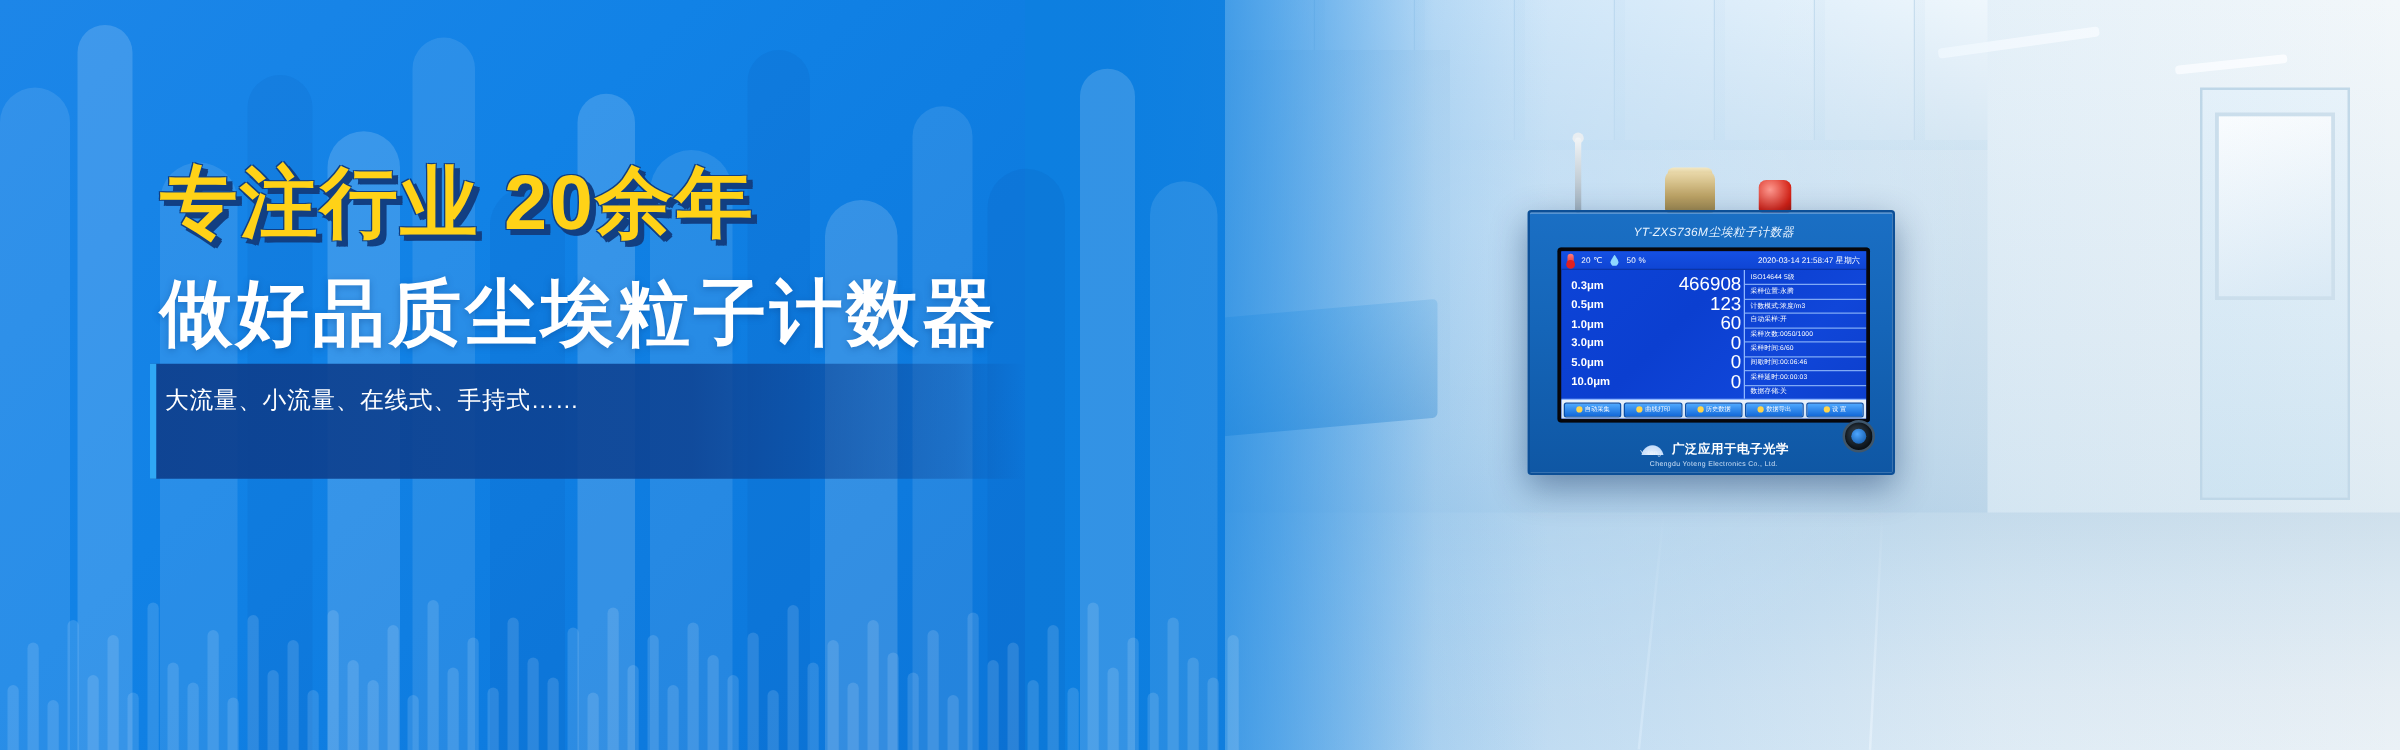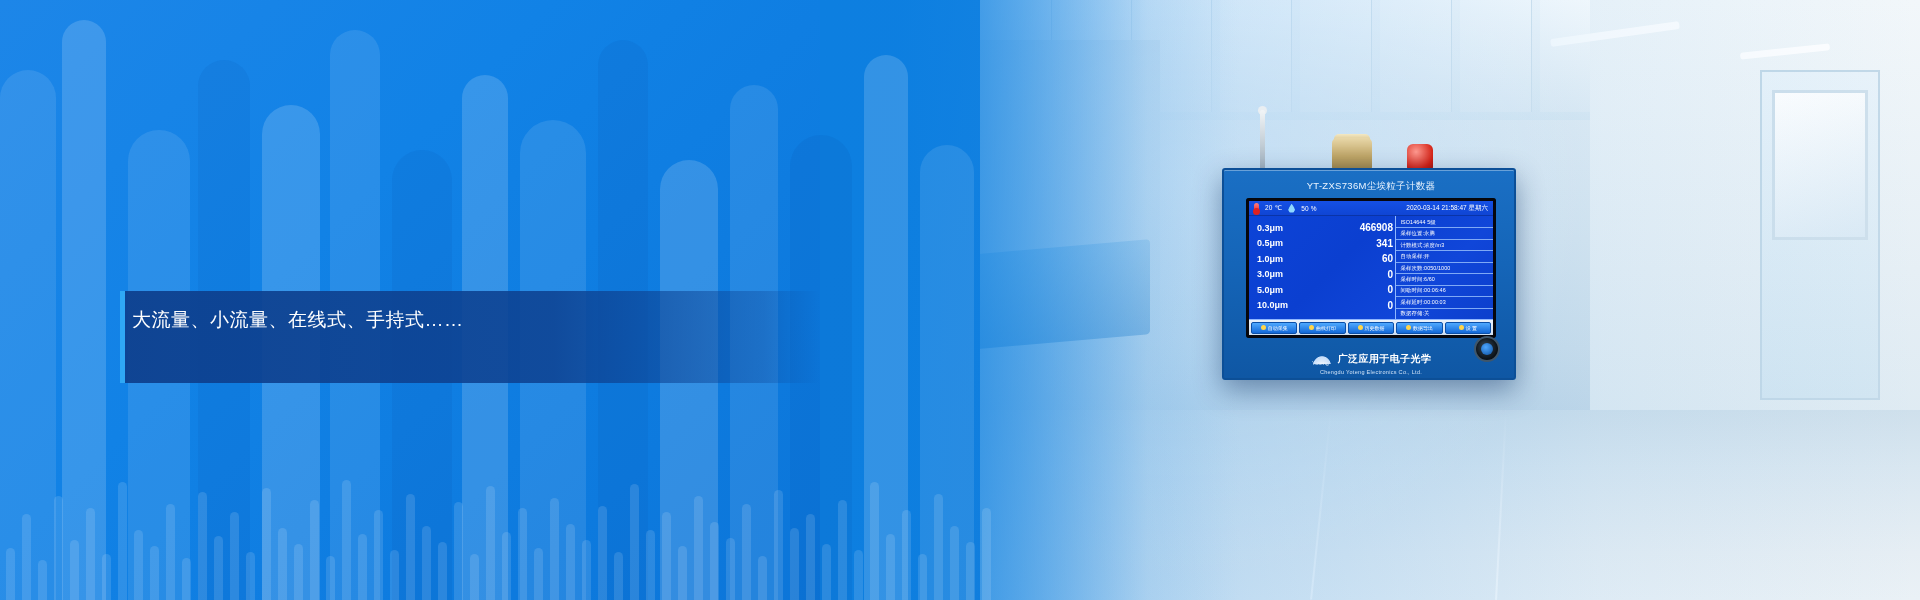--- a/index.html
+++ b/index.html
@@ -161,21 +161,21 @@
   }
   .devBody {
     position:absolute; left:0; top:0; width:294px; height:212px;
     background:linear-gradient(180deg,#1a6fc4 0%,#1565b8 45%,#0f57a4 100%);
     border:2px solid #0c4f97;
     border-radius:3px;
     box-shadow:0 10px 28px rgba(4,40,90,.45), inset 0 1px 0 rgba(255,255,255,.35);
   }
   .devModel {
     position:absolute; left:0; top:10px; width:294px; text-align:center;
-    color:#eaf4ff; font-size:9.5px; letter-spacing:.3px;
+    color:#eaf4ff; font-size:9.5px; letter-spacing:.3px;font-style:italic;
   }
   .screenFrame {
     position:absolute; left:22px; top:28px; width:250px; height:140px;
     background:#0a0a12; border-radius:3px; padding:3px;
     box-shadow:inset 0 0 6px rgba(0,0,0,.9);
   }
   .screen {
     position:relative; width:100%; height:100%;
     background:linear-gradient(135deg,#0d44d8 0%,#0b3fd0 40%,#1046d9 70%,#0c3ecb 100%);
     overflow:hidden;
@@ -204,21 +204,21 @@
   .scStatus .txt { color:#ffffff; font-size:6.5px; letter-spacing:.2px; }
   .scStatus .date { margin-left:auto; color:#ffffff; font-size:6.5px; }
 
   .scBody { position:absolute; left:0; top:15px; right:0; bottom:16px; display:flex; }
   .scLeft { width:150px; position:relative; padding:4px 0 0 8px; }
   .pRow {
     display:flex; align-items:center; height:15.5px;
     color:#ffffff;
   }
   .pRow .sz { font-size:9px; font-weight:bold; width:58px; }
-  .pRow .val { font-size:10px; font-weight:bold; width:78px; text-align:right; }
+  .pRow .val { font-size:15px; font-weight:normal; width:78px; text-align:right; }
 
   .scRight {
     width:100px; border-left:1px solid #8fb6ff; padding:1px 0 0 0;
     display:flex; flex-direction:column;
   }
   .sRow {
     color:#ffffff; font-size:5.4px; letter-spacing:.1px;
     border-bottom:1px solid #7fa9f6;
     padding:1.2px 0 1.2px 4px; line-height:1.25;
     flex:1; display:flex; align-items:center;
@@ -381,20 +381,22 @@
     <div class="tick" style="left:886px; height:66px;"></div>
     <div class="tick" style="left:902px; height:90px;"></div>
     <div class="tick" style="left:918px; height:46px;"></div>
     <div class="tick" style="left:934px; height:106px;"></div>
     <div class="tick" style="left:950px; height:74px;"></div>
     <div class="tick" style="left:966px; height:58px;"></div>
     <div class="tick" style="left:982px; height:92px;"></div>
   </div>
 
   <div class="copy">
+    <div class="h1">专注行业 20余年</div>
+    <div class="h2">做好品质尘埃粒子计数器</div>
 
     <div class="descPanel">
       <div class="edge"></div>
     </div>
     <div class="desc1">大流量、小流量、在线式、手持式……</div>
   </div>
 
   <div class="device">
     <div class="devAntTip"></div>
     <div class="devAnt"></div>
@@ -417,21 +419,21 @@
           </div>
 
           <div class="scBody">
             <div class="scLeft">
               <div class="pRow">
                 <span class="sz">0.3μm</span>
                 <span class="val">466908</span>
               </div>
               <div class="pRow">
                 <span class="sz">0.5μm</span>
-                <span class="val">341</span>
+                <span class="val">123</span>
               </div>
               <div class="pRow">
                 <span class="sz">1.0μm</span>
                 <span class="val">60</span>
               </div>
               <div class="pRow">
                 <span class="sz">3.0μm</span>
                 <span class="val">0</span>
               </div>
               <div class="pRow">

